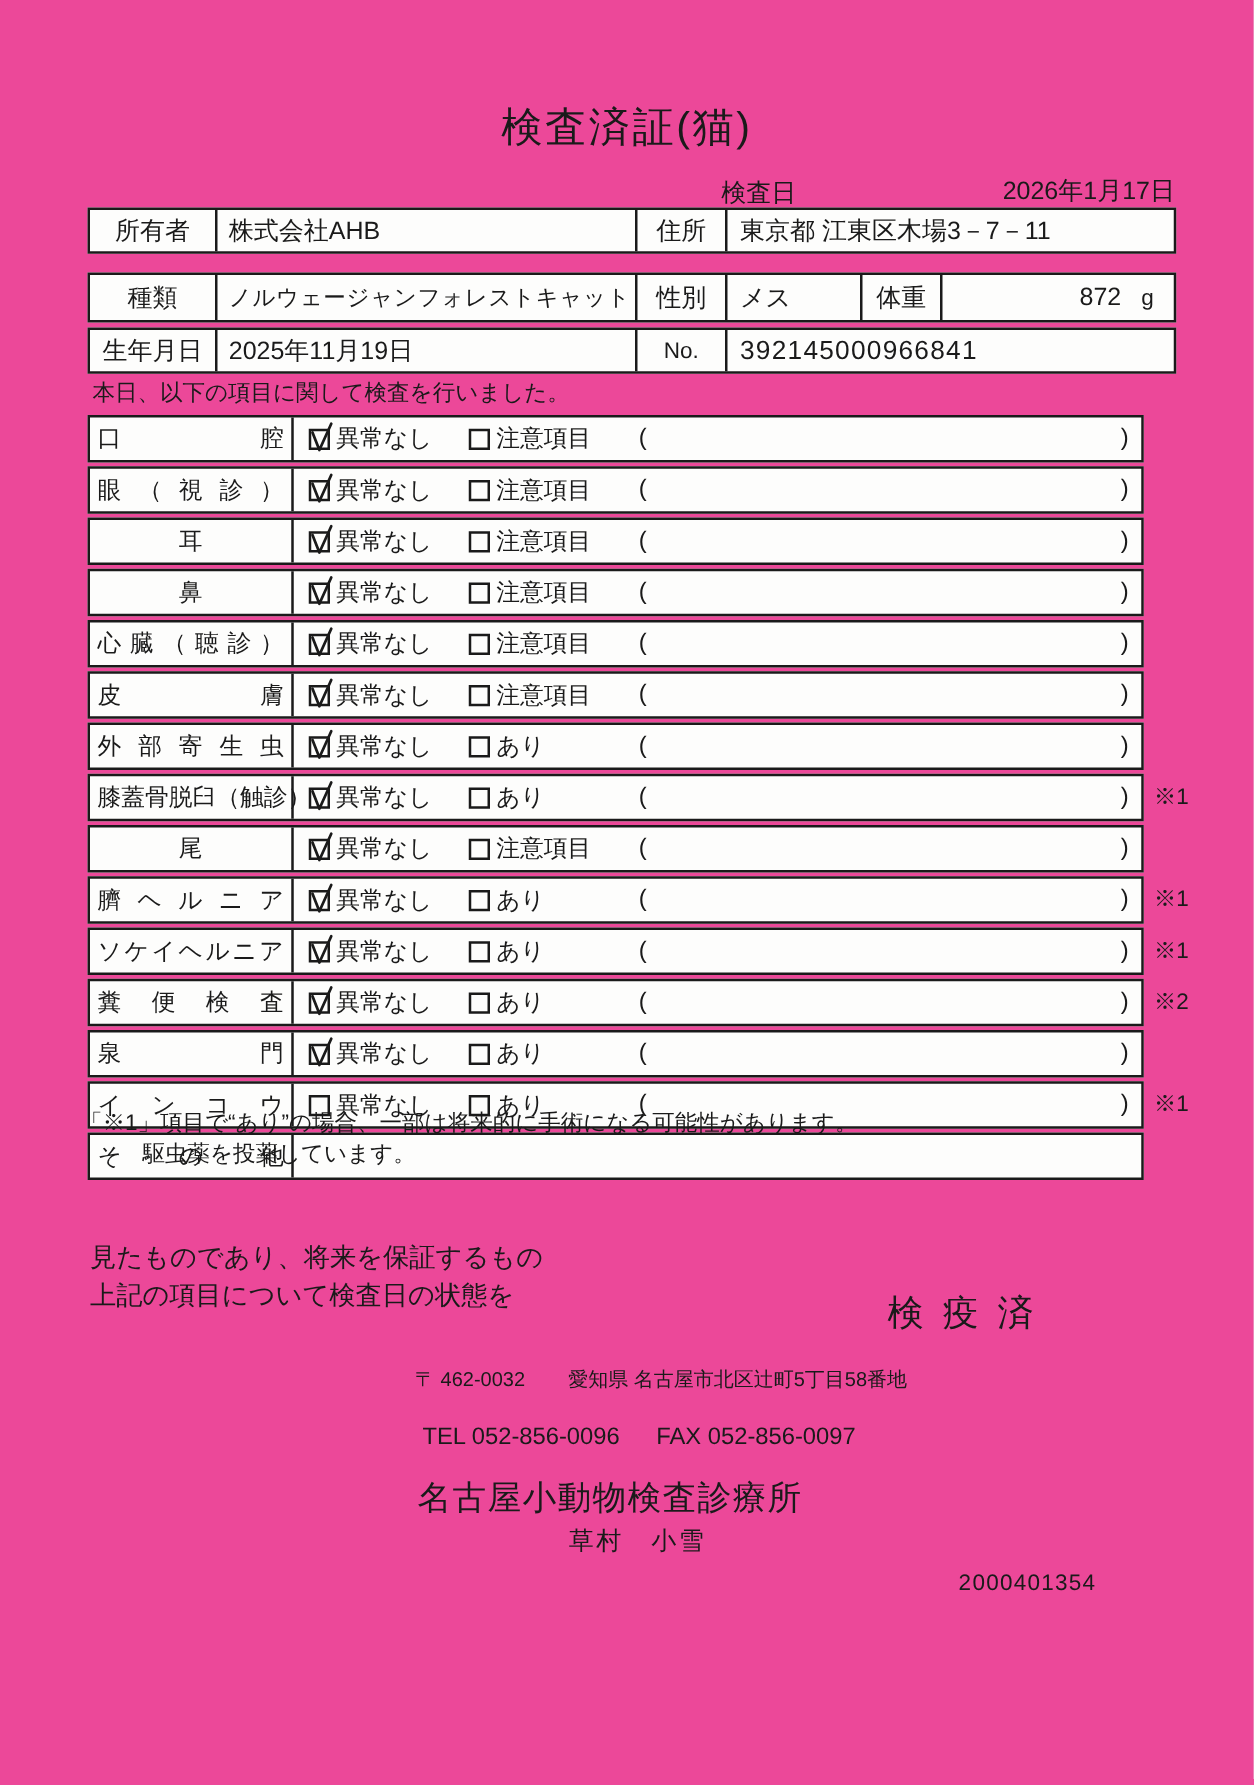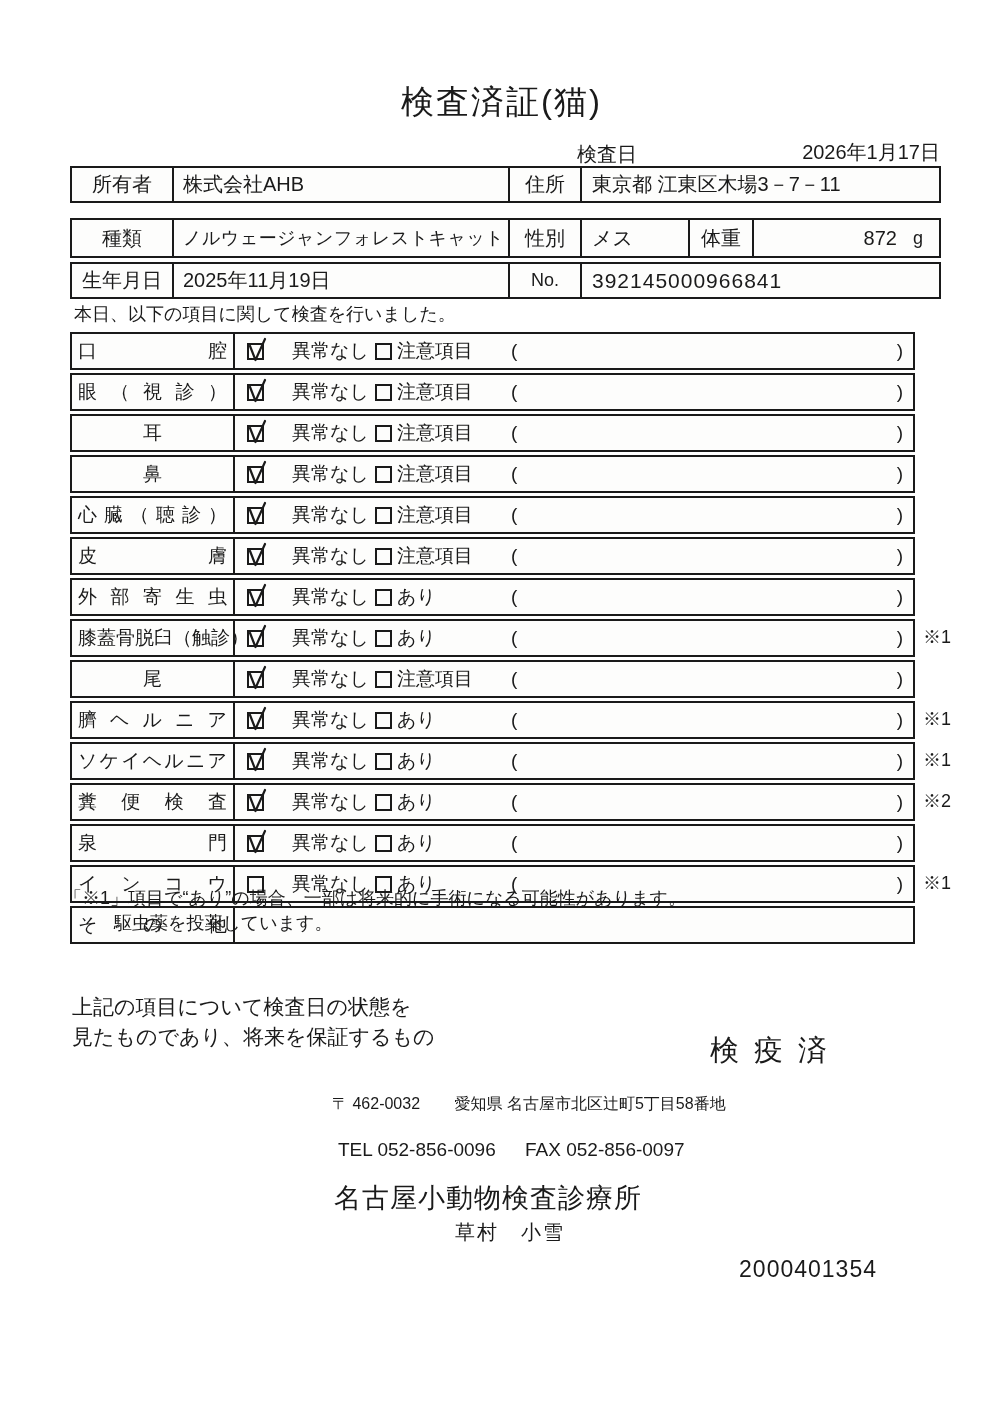--- a/index.html
+++ b/index.html
@@ -1,20 +1,20 @@
 <!DOCTYPE html>
 <html lang="ja"><head>
 <meta charset="utf-8">
 <style>
   html,body{margin:0;padding:0;background:#e8e8e8;}
   .page{
     position:relative;
     width:1003px;height:1428px;
     margin:0 auto;
-    background:#ffffff;
+    background:#ec4899;
     color:#1a1a1a;
     font-family:"Liberation Sans", sans-serif;
     overflow:hidden;
   }
   .abs{position:absolute;}
   
   .title{top:80px;left:0;width:100%;text-align:center;font-size:33px;letter-spacing:2px;font-weight:500;}
   .date-label{left:577px;top:141px;font-size:20px;}
   .date-value{right:63px;top:139px;font-size:20px;}
   
@@ -39,40 +39,40 @@
   
   .intro{left:74px;top:302px;font-size:18px;}
   
   .exam-table{left:70px;top:332px;width:845px;}
   .exam-row{position:relative;height:34px;border:2px solid #1a1a1a;margin-bottom:3px;display:flex;box-sizing:content-box;background:#fdfdfc;}
   .row-label{width:163px;border-right:2px solid #1a1a1a;display:flex;align-items:center;justify-content:space-between;padding:0 6px;font-size:19px;box-sizing:border-box;flex:none;}
   .row-label.single{justify-content:center;}
   .row-content{flex:1;display:flex;align-items:center;padding:0 10px 0 12px;font-size:19px;}
   .row-content.empty > *{visibility:hidden;}
   .opt{display:flex;align-items:center;flex:none;}
-  .opt1{width:128px;gap:23px;}
+  .opt1{width:128px;}
   .opt2{width:136px;}
   .cb{position:relative;width:13px;height:13px;border:2px solid #1a1a1a;margin-right:5px;flex:none;}
   .cb svg{display:none;position:absolute;left:-3px;top:-9px;width:23px;height:29px;overflow:visible;}
   .cb.checked svg{display:block;}
   .paren-close{margin-left:auto;}
   .row-note{position:absolute;left:851px;top:4px;font-size:18px;white-space:nowrap;}
   
   .footnotes{left:64px;top:886px;font-size:18px;line-height:25px;}
   .fn-indent{padding-left:50px;}
   .disclaimer{left:72px;top:992px;font-size:21px;line-height:30px;}
   .stamp{left:710px;top:1031px;font-size:29px;letter-spacing:15px;white-space:nowrap;}
   
   .addr{left:332px;top:1094px;font-size:16px;}
   .addr-city{margin-left:30px;}
   .tel{left:338px;top:1139px;font-size:19px;}
   .fax{margin-left:24px;}
   .clinic-name{left:334px;top:1180px;font-size:27px;letter-spacing:1px;}
   .vet{left:455px;top:1219px;font-size:20px;letter-spacing:2px;}
-  .num{right:126px;top:1256px;font-size:23px;letter-spacing:1px;}
+  .num{right:126px;top:1256px;font-size:18px;letter-spacing:1px;}
 </style>
 </head>
 <body>
 
 <div class="page">
 
   <div class="abs title">検査済証(猫)</div>
 
   <div class="abs date-label">検査日</div>
   <div class="abs date-value">2026年1月17日</div>
@@ -471,22 +471,22 @@
       <span class="row-note"></span>
     </div>
     </div>
 
   <div class="abs footnotes">
     <div>「※1」項目で“あり”の場合、一部は将来的に手術になる可能性があります。</div>
     <div class="fn-indent">駆虫薬を投薬しています。</div>
   </div>
 
   <div class="abs disclaimer">
+    <div>見たものであり、将来を保証するもの</div>
     <div>上記の項目について検査日の状態を</div>
-    <div>見たものであり、将来を保証するもの</div>
   </div>
 
   <div class="abs stamp">検疫済</div>
 
   <div class="abs addr">
     <span>〒 462-0032</span>
     <span class="addr-city">愛知県 名古屋市北区辻町5丁目58番地</span>
   </div>
   <div class="abs tel">
     <span>TEL 052-856-0096</span>

